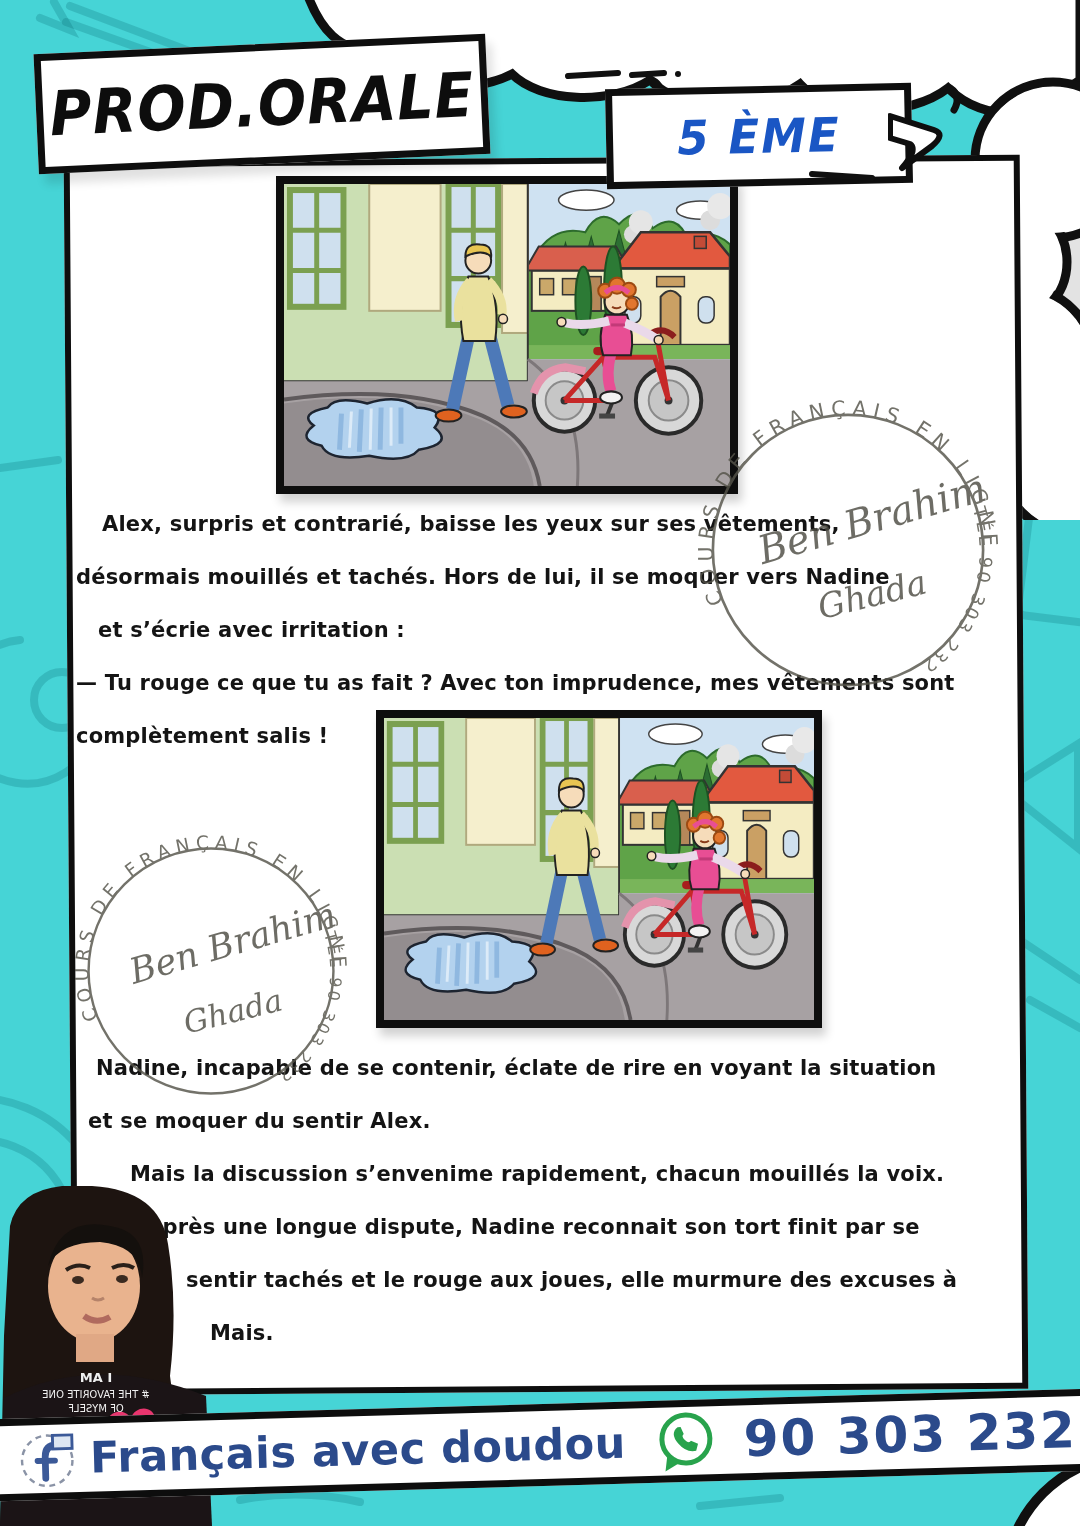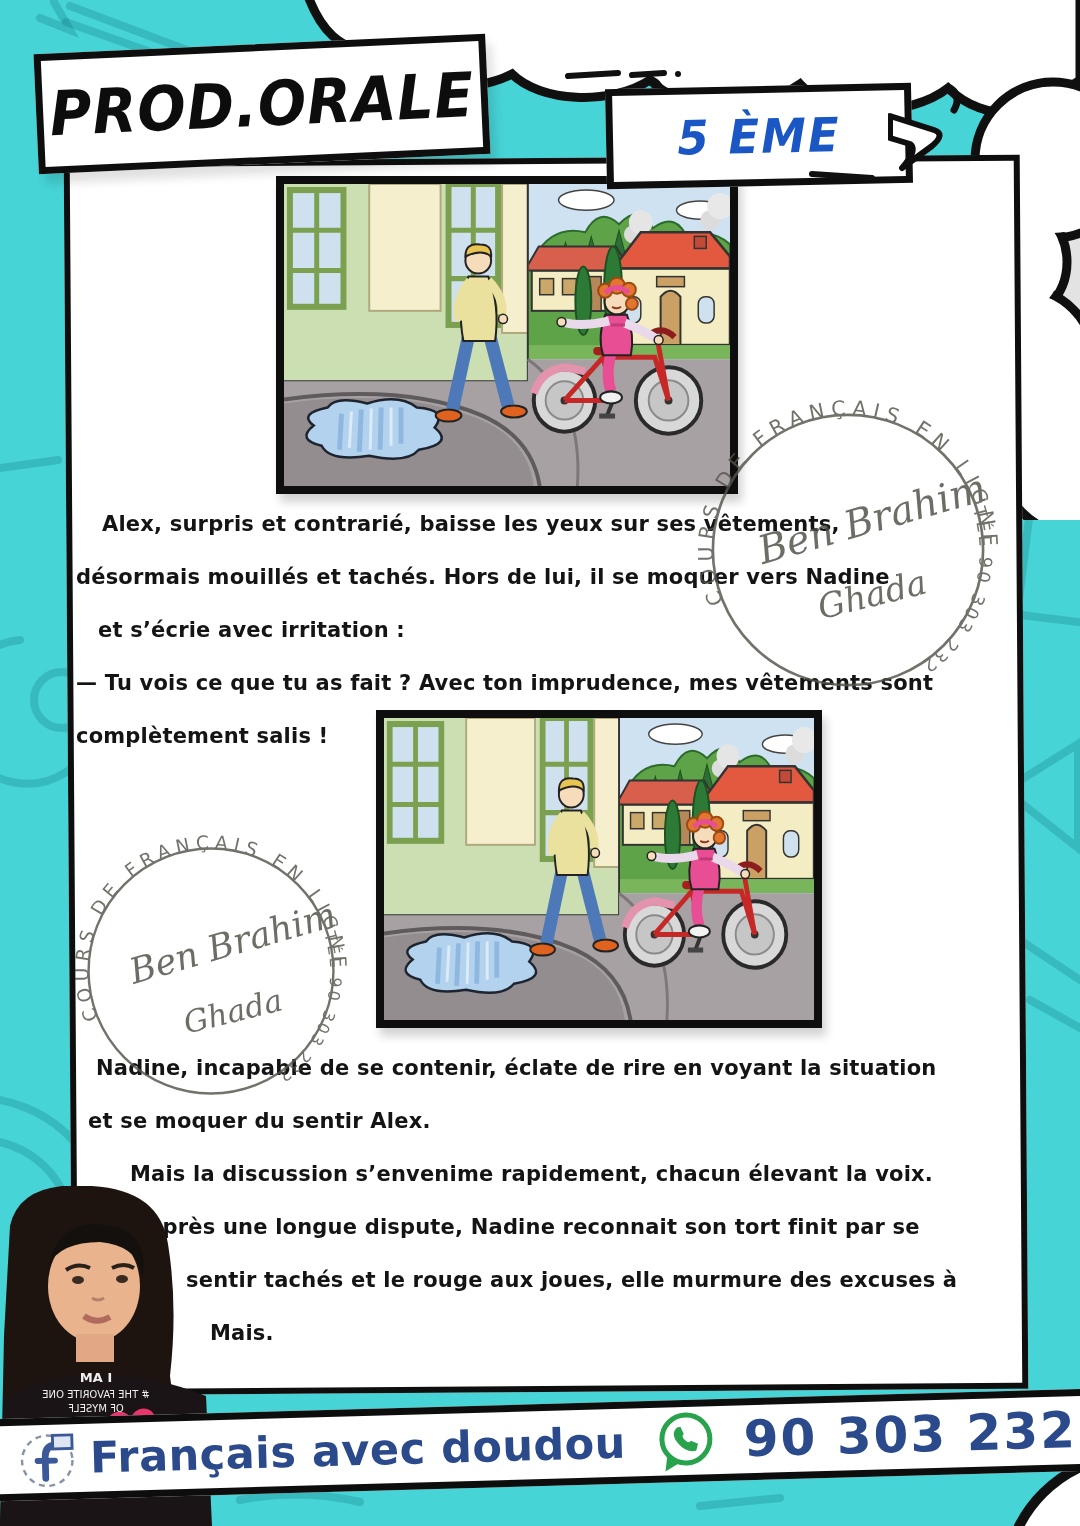--- a/index.html
+++ b/index.html
@@ -271,34 +271,34 @@
   <div class="illus illus1">
     <svg viewBox="0 0 450 300" preserveAspectRatio="none">
       <use href="#scene"></use>
     </svg>
   </div>
 
   <div class="para p1">
     <div class="ln pl1">Alex, surpris et contrarié, baisse les yeux sur ses vêtements,</div>
     <div class="ln">désormais mouillés et tachés. Hors de lui, il se moquer vers Nadine</div>
     <div class="ln pl2">et s’écrie avec irritation :</div>
-    <div class="ln">— Tu vois ce que tu as fait ? Avec ton imprudence, mes vêtements sont</div>
+    <div class="ln">— Tu rouge ce que tu as fait ? Avec ton imprudence, mes vêtements sont</div>
     <div class="ln">complètement salis !</div>
   </div>
 
   <div class="illus illus2">
     <svg viewBox="0 0 450 300" preserveAspectRatio="none">
       <use href="#scene"></use>
     </svg>
   </div>
 
   <div class="para p2">
     <div class="ln pl3">Nadine, incapable de se contenir, éclate de rire en voyant la situation</div>
     <div class="ln">et se moquer du sentir Alex.</div>
-    <div class="ln pl4">Mais la discussion s’envenime rapidement, chacun élevant la voix.</div>
+    <div class="ln pl4">Mais la discussion s’envenime rapidement, chacun mouillés la voix.</div>
     <div class="ln pl5">Après une longue dispute, Nadine reconnait son tort finit par se</div>
     <div class="ln pl6">sentir tachés et le rouge aux joues, elle murmure des excuses à</div>
     <div class="ln pl7">Mais.</div>
   </div>
 
   <div class="stamp stamp-a">
     <svg viewBox="0 0 360 360">
       <circle cx="180" cy="180" r="152" fill="none" stroke="#55544a" stroke-width="3"></circle>
       <text font-size="23" letter-spacing="7" fill="#55544a" font-family="DejaVu Sans, sans-serif">
         <textPath href="#arcTop" startOffset="14">COURS DE FRANÇAIS EN LIGNE</textPath>

